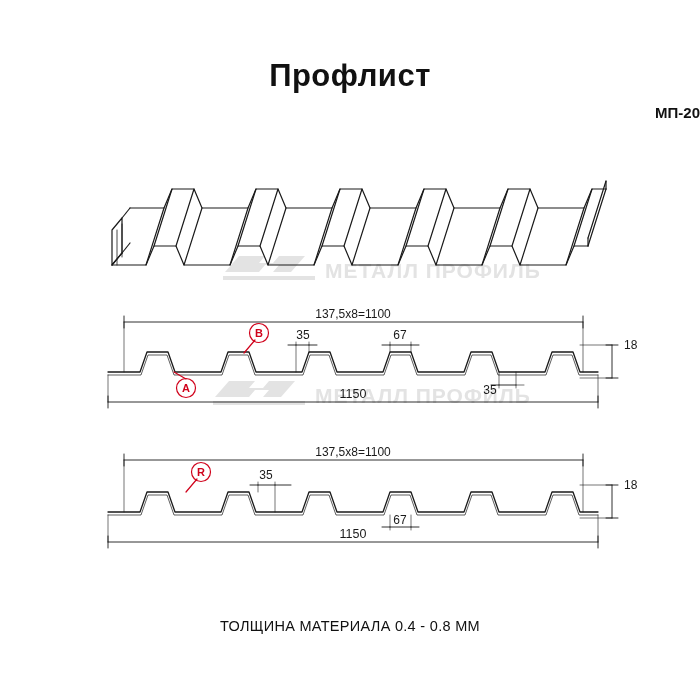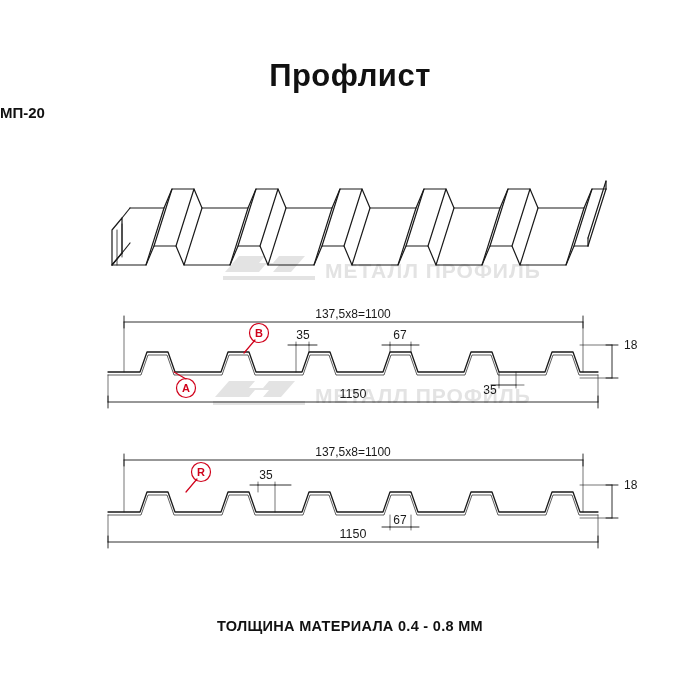--- a/index.html
+++ b/index.html
@@ -29,33 +29,33 @@
     font-size: 31px;
     font-weight: bold;
     letter-spacing: 0.5px;
     color: #111;
   }
   .subtitle {
     position: absolute;
     top: 104px;
     left: 0;
     width: 700px;
-    text-align: left;
+    text-align: right;
     font-size: 15px;
     font-weight: bold;
     color: #111;
   }
   .footer {
     position: absolute;
     top: 618px;
     left: 0;
     width: 700px;
     text-align: center;
     font-size: 14.5px;
-    font-weight: bold;
+    font-weight: normal;
     letter-spacing: 0.3px;
     color: #111;
   }
   svg.drawing {
     position: absolute;
     top: 0;
     left: 0;
   }
   .wm-text {
     font-family: "Liberation Sans", sans-serif;

